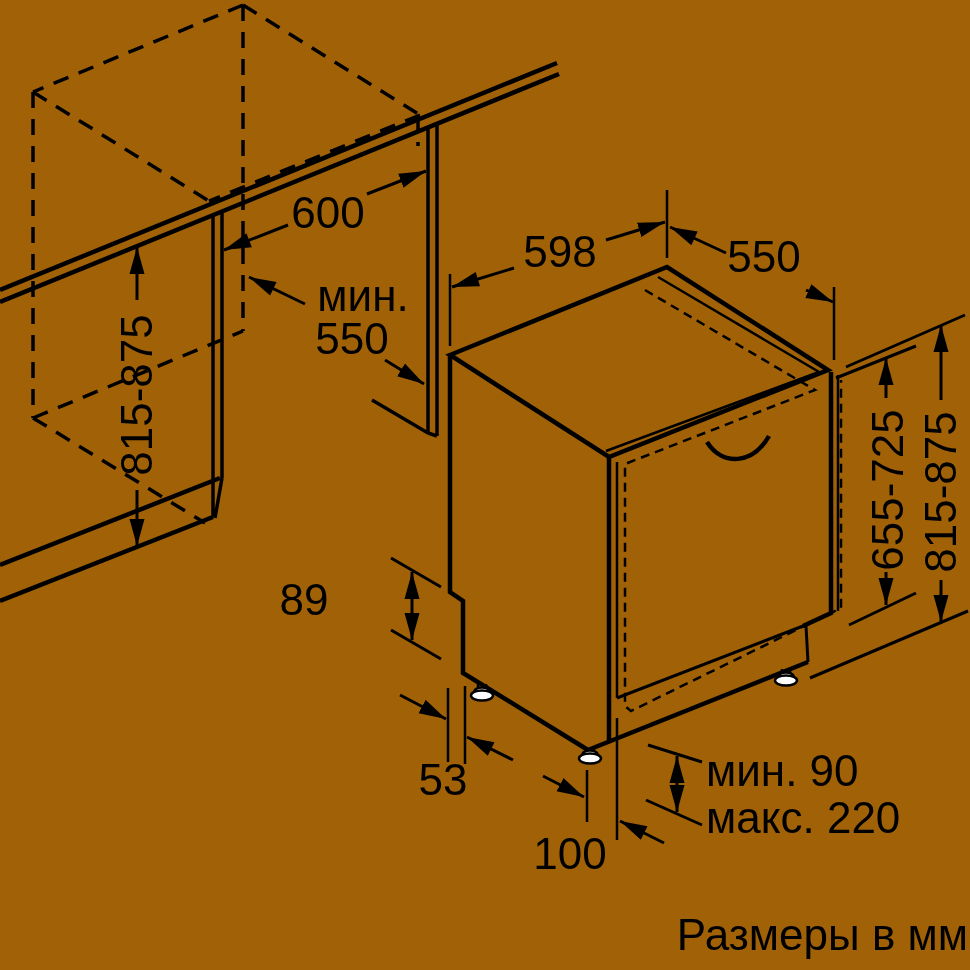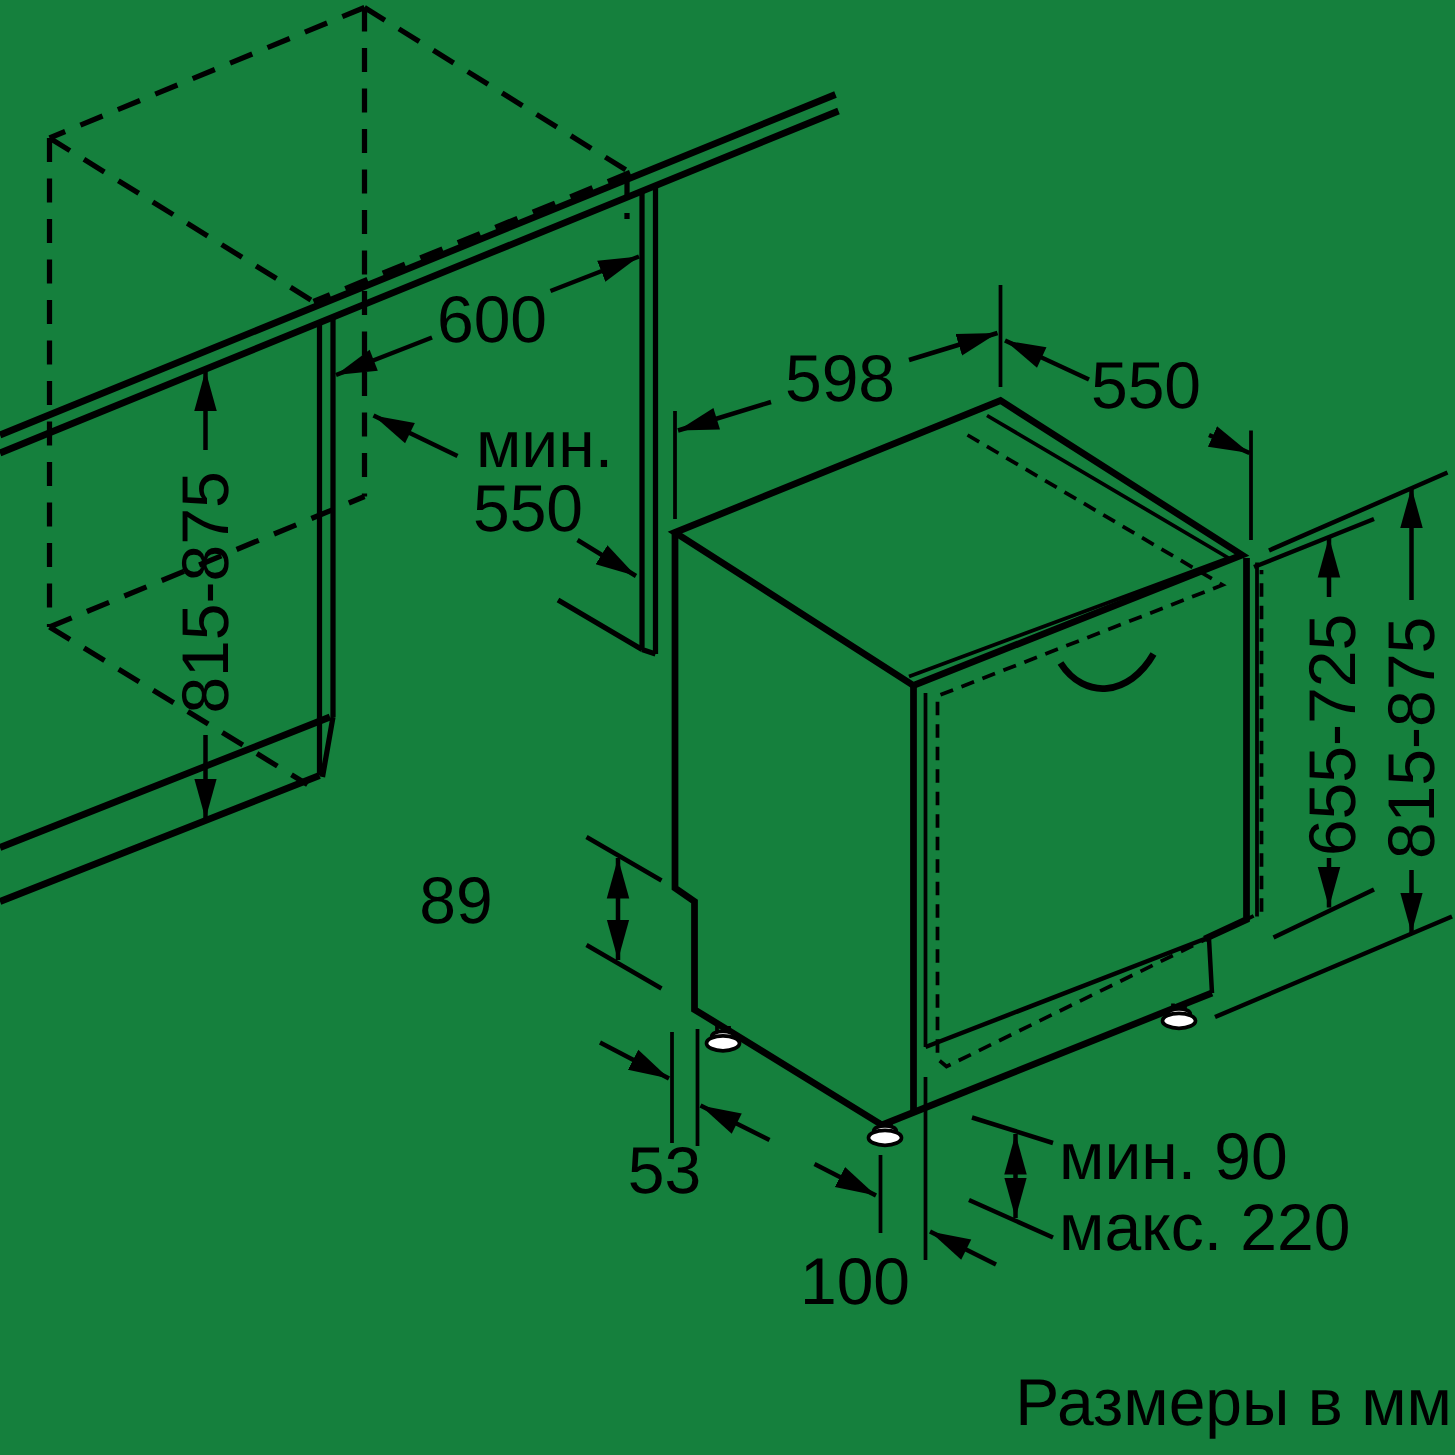--- a/index.html
+++ b/index.html
@@ -1,16 +1,16 @@
 <!DOCTYPE html>
 <html><head>
 <meta charset="utf-8">
 <style>
   html,body{margin:0;padding:0;background:#fff;}
-  .stage{width:970px;height:970px;background:#15803d;position:relative;overflow:hidden;}
+  .stage{width:970px;height:970px;background:#a16207;position:relative;overflow:hidden;}
   svg{display:block;}
   .ln{fill:none;stroke:#000;stroke-linecap:butt;stroke-linejoin:miter;}
   .s25{stroke-width:2.5;}
   .s3{stroke-width:3;}
   .s35{stroke-width:3.5;}
   .s45{stroke-width:4.5;}
   .dashA{stroke-dasharray:16 11;}
   .dashB{stroke-dasharray:9 6;}
   .lbl{font-family:"Liberation Sans",sans-serif;font-size:44px;fill:#000;}
 </style>

